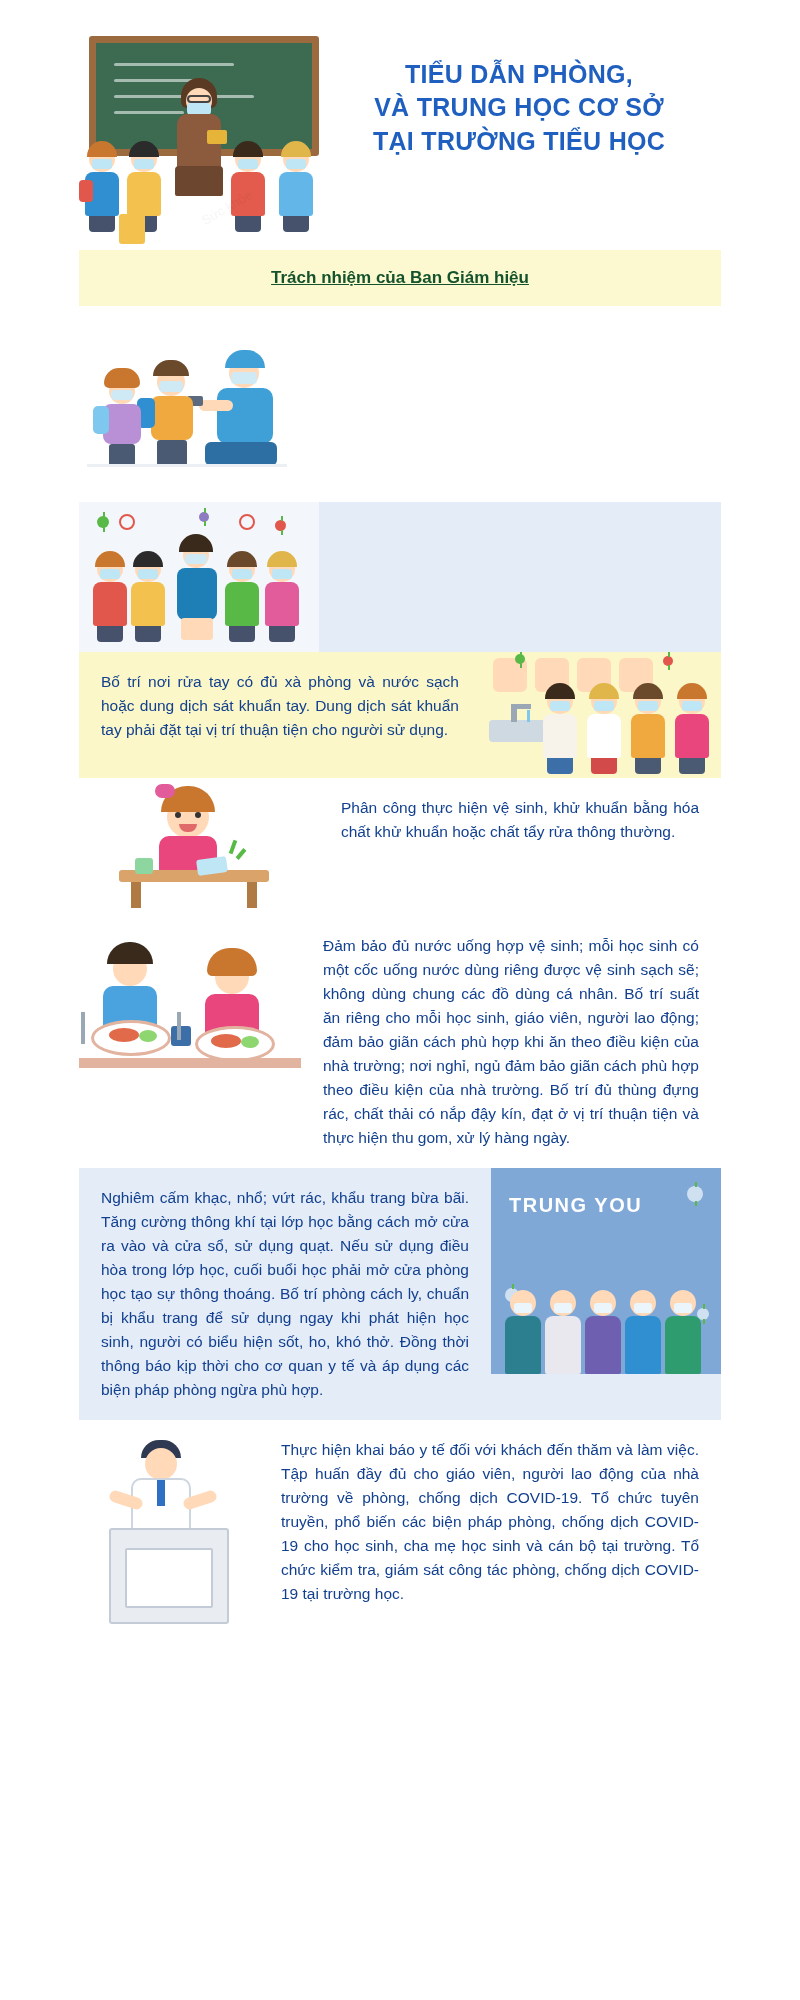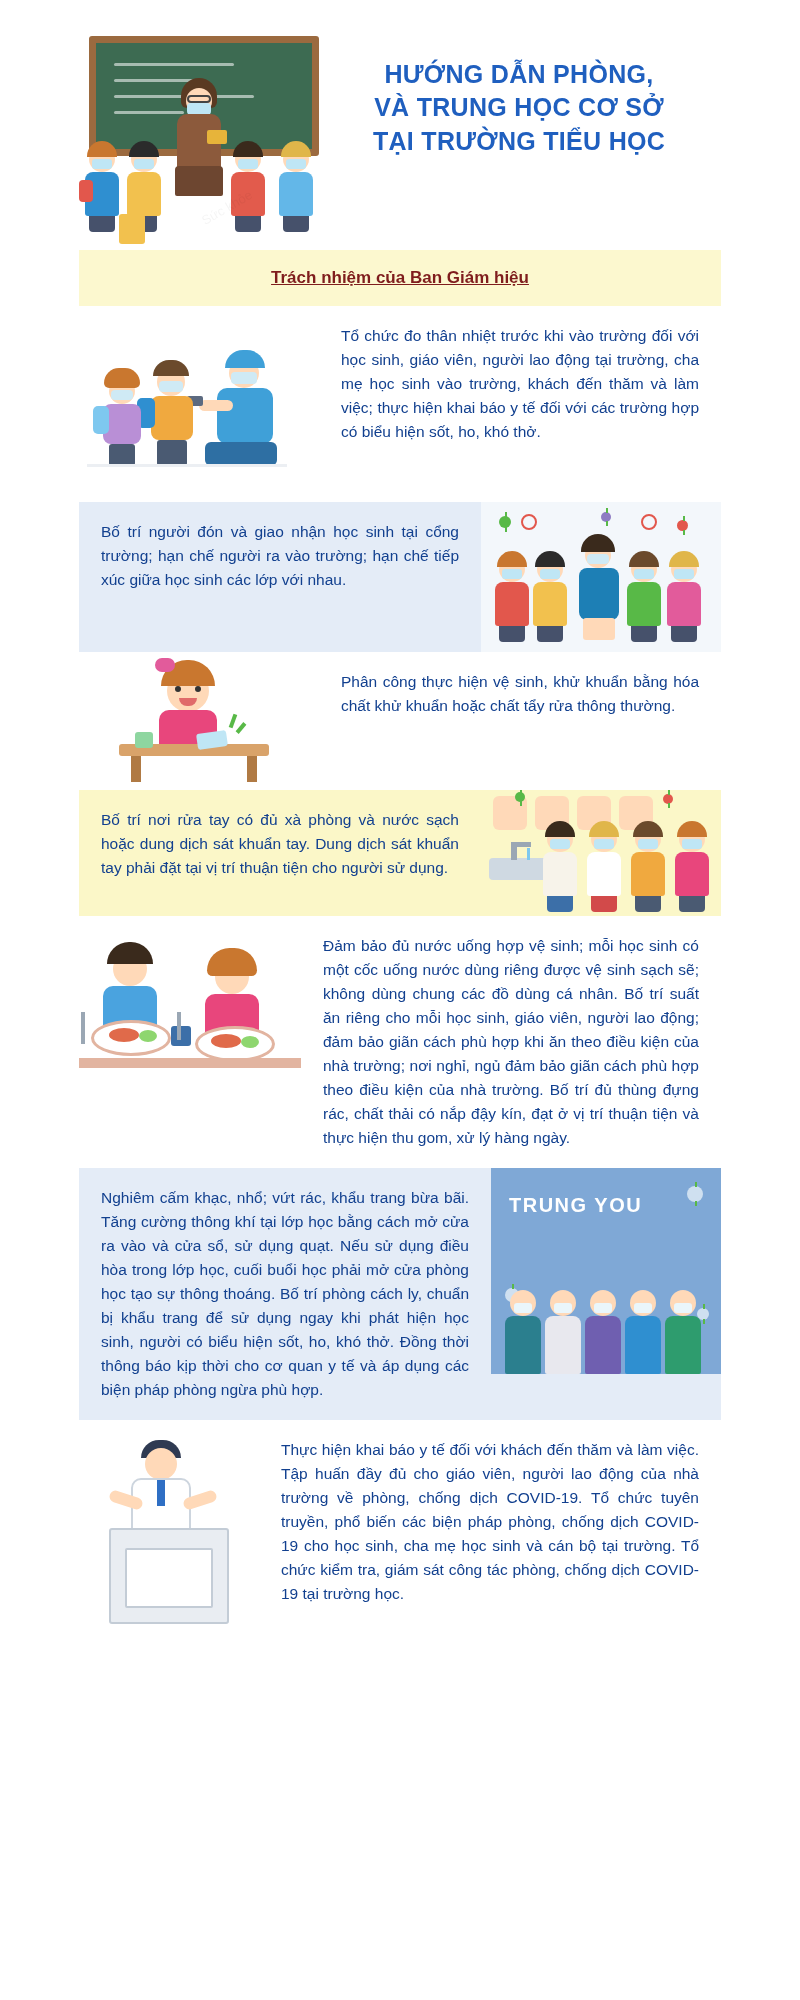--- a/index.html
+++ b/index.html
@@ -92,21 +92,21 @@
 
   
   .subtitle-bar {
     background: #fcf8cf;
     height: 56px;
     display: flex;
     align-items: center;
     justify-content: center;
   }
   .subtitle-bar span {
-    color: #7f1d1d;
+    color: #14532d;
     font-weight: bold;
     font-size: 17px;
     text-decoration: underline;
   }
 
   
   .section { display: flex; width: 100%; position: relative; }
   .section .text {
     font-size: 15.5px;
     line-height: 1.55;
@@ -235,21 +235,21 @@
               <div class="hair" style="background:#e0b64a"></div>
               <div class="mask"></div>
             </div>
         <div class="body" style="background:#63b7e8"></div>
             <div class="legs"></div>
       </div>
       <div class="rect" style="left:40px;bottom:6px;width:26px;height:30px;background:#f2c14e;border-radius:3px;"></div>
     </div>
 
     <div class="header-title">
-      <span class="line">HƯỚNG DẪN PHÒNG,</span>
+      <span class="line">TIỂU DẪN PHÒNG,</span>
       <span class="line">VÀ TRUNG HỌC CƠ SỞ</span>
       <span class="line">TẠI TRƯỜNG TIỂU HỌC</span>
     </div>
     <div class="watermark" style="left:120px;top:180px;">Sức khỏe</div>
   </div>
 
   <div class="subtitle-bar">
     <span>Trách nhiệm của Ban Giám hiệu</span>
   </div>
 
@@ -272,25 +272,23 @@
       <div class="rect" style="left:58px;top:92px;width:18px;height:30px;background:#2f8fd0;border-radius:5px;"></div>
 
       <div class="circ" style="left:30px;top:72px;width:26px;height:26px;background:#ffd9b8;"></div>
       <div class="rect" style="left:25px;top:62px;width:36px;height:20px;background:#c9772f;border-radius:18px 18px 6px 6px;"></div>
       <div class="rect" style="left:32px;top:84px;width:22px;height:10px;background:#cfeaf5;border-radius:4px;"></div>
       <div class="rect" style="left:24px;top:98px;width:38px;height:40px;background:#b98fd6;border-radius:8px;"></div>
       <div class="rect" style="left:30px;top:138px;width:26px;height:22px;background:#4a5a72;border-radius:3px;"></div>
       <div class="rect" style="left:14px;top:100px;width:16px;height:28px;background:#7ec8ef;border-radius:5px;"></div>
       <div class="rect" style="left:8px;top:158px;width:200px;height:3px;background:#eceff3;"></div>
     </div>
-    <div class="text">Tổ chức đo thân nhiệt trước khi vào trường đối với học sinh, giáo viên, người lao động tại trường, cha mẹ học sinh vào trường, khách đến thăm và làm việc; thực hiện khai báo y tế đối với các trường hợp có biểu hiện sốt, ho, khó thở.</div>
   </div>
 
   <div class="section s2 bg-blue">
-    <div class="text">Bố trí người đón và giao nhận học sinh tại cổng trường; hạn chế người ra vào trường; hạn chế tiếp xúc giữa học sinh các lớp với nhau.</div>
     <div class="art" style="height:150px;">
       <div class="virus" style="left:18px;top:14px;width:12px;height:12px;"></div>
       <div class="virus" style="left:196px;top:18px;width:11px;height:11px;background:#e2574c;"></div>
       <div class="virus" style="left:120px;top:10px;width:10px;height:10px;background:#8e7cc3;"></div>
       <div class="rect" style="left:40px;top:12px;width:16px;height:16px;border:2px solid #e2574c;border-radius:50%;"></div>
       <div class="rect" style="left:160px;top:12px;width:16px;height:16px;border:2px solid #e2574c;border-radius:50%;"></div>
 
       <div class="circ" style="left:104px;top:40px;width:26px;height:26px;background:#ffd9b8;"></div>
       <div class="rect" style="left:100px;top:32px;width:34px;height:18px;background:#3a2a1c;border-radius:17px 17px 0 0;"></div>
       <div class="rect" style="left:106px;top:52px;width:22px;height:10px;background:#cfeaf5;border-radius:4px;"></div>
@@ -321,20 +319,70 @@
         <div class="body" style="background:#58b947"></div>
             <div class="legs"></div>
       </div>
       <div class="kid" style="left:182px;bottom:10px;">
         <div class="head">
               <div class="hair" style="background:#e0b64a"></div>
               <div class="mask"></div>
             </div>
         <div class="body" style="background:#e25b9b"></div>
             <div class="legs"></div>
+      </div>
+    </div>
+  </div>
+
+  <div class="section s4 bg-yellow">
+    <div class="text">Bố trí nơi rửa tay có đủ xà phòng và nước sạch hoặc dung dịch sát khuẩn tay. Dung dịch sát khuẩn tay phải đặt tại vị trí thuận tiện cho người sử dụng.</div>
+    <div class="art" style="height:126px;">
+      <div class="hand-ico" style="left:12px;top:6px;"></div>
+      <div class="hand-ico" style="left:54px;top:6px;"></div>
+      <div class="hand-ico" style="left:96px;top:6px;"></div>
+      <div class="hand-ico" style="left:138px;top:6px;"></div>
+      <div class="virus" style="left:34px;top:2px;width:10px;height:10px;"></div>
+      <div class="virus" style="left:182px;top:4px;width:10px;height:10px;background:#e2574c;"></div>
+
+      <div class="sink" style="left:8px;top:68px;width:58px;height:22px;"></div>
+      <div class="rect" style="left:30px;top:52px;width:6px;height:18px;background:#9aa7b4;"></div>
+      <div class="rect" style="left:30px;top:52px;width:20px;height:5px;background:#9aa7b4;"></div>
+      <div class="rect" style="left:46px;top:58px;width:3px;height:12px;background:#7ec8ef;"></div>
+
+      <div class="kid" style="left:58px;bottom:4px;">
+        <div class="head">
+              <div class="hair" style="background:#3a2a1c"></div>
+              <div class="mask"></div>
+            </div>
+        <div class="body" style="background:#f7f3ea"></div>
+            <div class="legs" style="background:#3c6fa8"></div>
+      </div>
+      <div class="kid" style="left:102px;bottom:4px;">
+        <div class="head">
+              <div class="hair" style="background:#e0b64a"></div>
+              <div class="mask"></div>
+            </div>
+        <div class="body" style="background:#fff"></div>
+            <div class="legs" style="background:#d24a4a"></div>
+      </div>
+      <div class="kid" style="left:146px;bottom:4px;">
+        <div class="head">
+              <div class="hair" style="background:#6b4a2c"></div>
+              <div class="mask"></div>
+            </div>
+        <div class="body" style="background:#f0a93f"></div>
+            <div class="legs" style="background:#4a5a72"></div>
+      </div>
+      <div class="kid" style="left:190px;bottom:4px;">
+        <div class="head">
+              <div class="hair" style="background:#c9772f"></div>
+              <div class="mask"></div>
+            </div>
+        <div class="body" style="background:#e8467c"></div>
+            <div class="legs" style="background:#4a5a72"></div>
       </div>
     </div>
   </div>
 
   <div class="section s3 bg-white">
     <div class="art" style="height:138px;">
       <div class="circ" style="left:88px;top:18px;width:42px;height:42px;background:#ffd9b8;"></div>
       <div class="rect" style="left:82px;top:8px;width:54px;height:26px;background:#c9772f;border-radius:27px 27px 0 0;"></div>
       <div class="rect" style="left:76px;top:6px;width:20px;height:14px;background:#e25b9b;border-radius:7px;"></div>
       <div class="rect" style="left:96px;top:34px;width:6px;height:6px;border-radius:50%;background:#333;"></div>
@@ -345,70 +393,20 @@
       <div class="rect" style="left:52px;top:104px;width:10px;height:26px;background:#b07a44;"></div>
       <div class="rect" style="left:168px;top:104px;width:10px;height:26px;background:#b07a44;"></div>
       <div class="rect" style="left:118px;top:80px;width:30px;height:16px;background:#bfe6f5;border-radius:3px;transform:rotate(-8deg);"></div>
       <div class="rect" style="left:56px;top:80px;width:18px;height:16px;background:#8ed6a0;border-radius:3px;"></div>
       <div class="rect" style="left:152px;top:62px;width:4px;height:14px;background:#58b947;transform:rotate(20deg);"></div>
       <div class="rect" style="left:160px;top:70px;width:4px;height:12px;background:#58b947;transform:rotate(40deg);"></div>
     </div>
     <div class="text">Phân công thực hiện vệ sinh, khử khuẩn bằng hóa chất khử khuẩn hoặc chất tẩy rửa thông thường.</div>
   </div>
 
-  <div class="section s4 bg-yellow">
-    <div class="text">Bố trí nơi rửa tay có đủ xà phòng và nước sạch hoặc dung dịch sát khuẩn tay. Dung dịch sát khuẩn tay phải đặt tại vị trí thuận tiện cho người sử dụng.</div>
-    <div class="art" style="height:126px;">
-      <div class="hand-ico" style="left:12px;top:6px;"></div>
-      <div class="hand-ico" style="left:54px;top:6px;"></div>
-      <div class="hand-ico" style="left:96px;top:6px;"></div>
-      <div class="hand-ico" style="left:138px;top:6px;"></div>
-      <div class="virus" style="left:34px;top:2px;width:10px;height:10px;"></div>
-      <div class="virus" style="left:182px;top:4px;width:10px;height:10px;background:#e2574c;"></div>
-
-      <div class="sink" style="left:8px;top:68px;width:58px;height:22px;"></div>
-      <div class="rect" style="left:30px;top:52px;width:6px;height:18px;background:#9aa7b4;"></div>
-      <div class="rect" style="left:30px;top:52px;width:20px;height:5px;background:#9aa7b4;"></div>
-      <div class="rect" style="left:46px;top:58px;width:3px;height:12px;background:#7ec8ef;"></div>
-
-      <div class="kid" style="left:58px;bottom:4px;">
-        <div class="head">
-              <div class="hair" style="background:#3a2a1c"></div>
-              <div class="mask"></div>
-            </div>
-        <div class="body" style="background:#f7f3ea"></div>
-            <div class="legs" style="background:#3c6fa8"></div>
-      </div>
-      <div class="kid" style="left:102px;bottom:4px;">
-        <div class="head">
-              <div class="hair" style="background:#e0b64a"></div>
-              <div class="mask"></div>
-            </div>
-        <div class="body" style="background:#fff"></div>
-            <div class="legs" style="background:#d24a4a"></div>
-      </div>
-      <div class="kid" style="left:146px;bottom:4px;">
-        <div class="head">
-              <div class="hair" style="background:#6b4a2c"></div>
-              <div class="mask"></div>
-            </div>
-        <div class="body" style="background:#f0a93f"></div>
-            <div class="legs" style="background:#4a5a72"></div>
-      </div>
-      <div class="kid" style="left:190px;bottom:4px;">
-        <div class="head">
-              <div class="hair" style="background:#c9772f"></div>
-              <div class="mask"></div>
-            </div>
-        <div class="body" style="background:#e8467c"></div>
-            <div class="legs" style="background:#4a5a72"></div>
-      </div>
-    </div>
-  </div>
-
   <div class="section s5 bg-white">
     <div class="art" style="height:250px;">
       <div class="circ" style="left:34px;top:36px;width:34px;height:34px;background:#ffd9b8;"></div>
       <div class="rect" style="left:28px;top:26px;width:46px;height:22px;background:#3a2a1c;border-radius:23px 23px 0 0;"></div>
       <div class="rect" style="left:24px;top:70px;width:54px;height:40px;background:#4aa3df;border-radius:10px 10px 0 0;"></div>
       <div class="tray" style="left:12px;top:104px;width:80px;height:36px;"></div>
       <div class="food" style="left:30px;top:112px;width:30px;height:14px;background:#e06a4a;"></div>
       <div class="food" style="left:60px;top:114px;width:18px;height:12px;background:#8ed66f;"></div>
       <div class="rect" style="left:92px;top:110px;width:20px;height:20px;background:#3c6fa8;border-radius:3px;"></div>
       <div class="rect" style="left:2px;top:96px;width:4px;height:32px;background:#9aa7b4;"></div>

